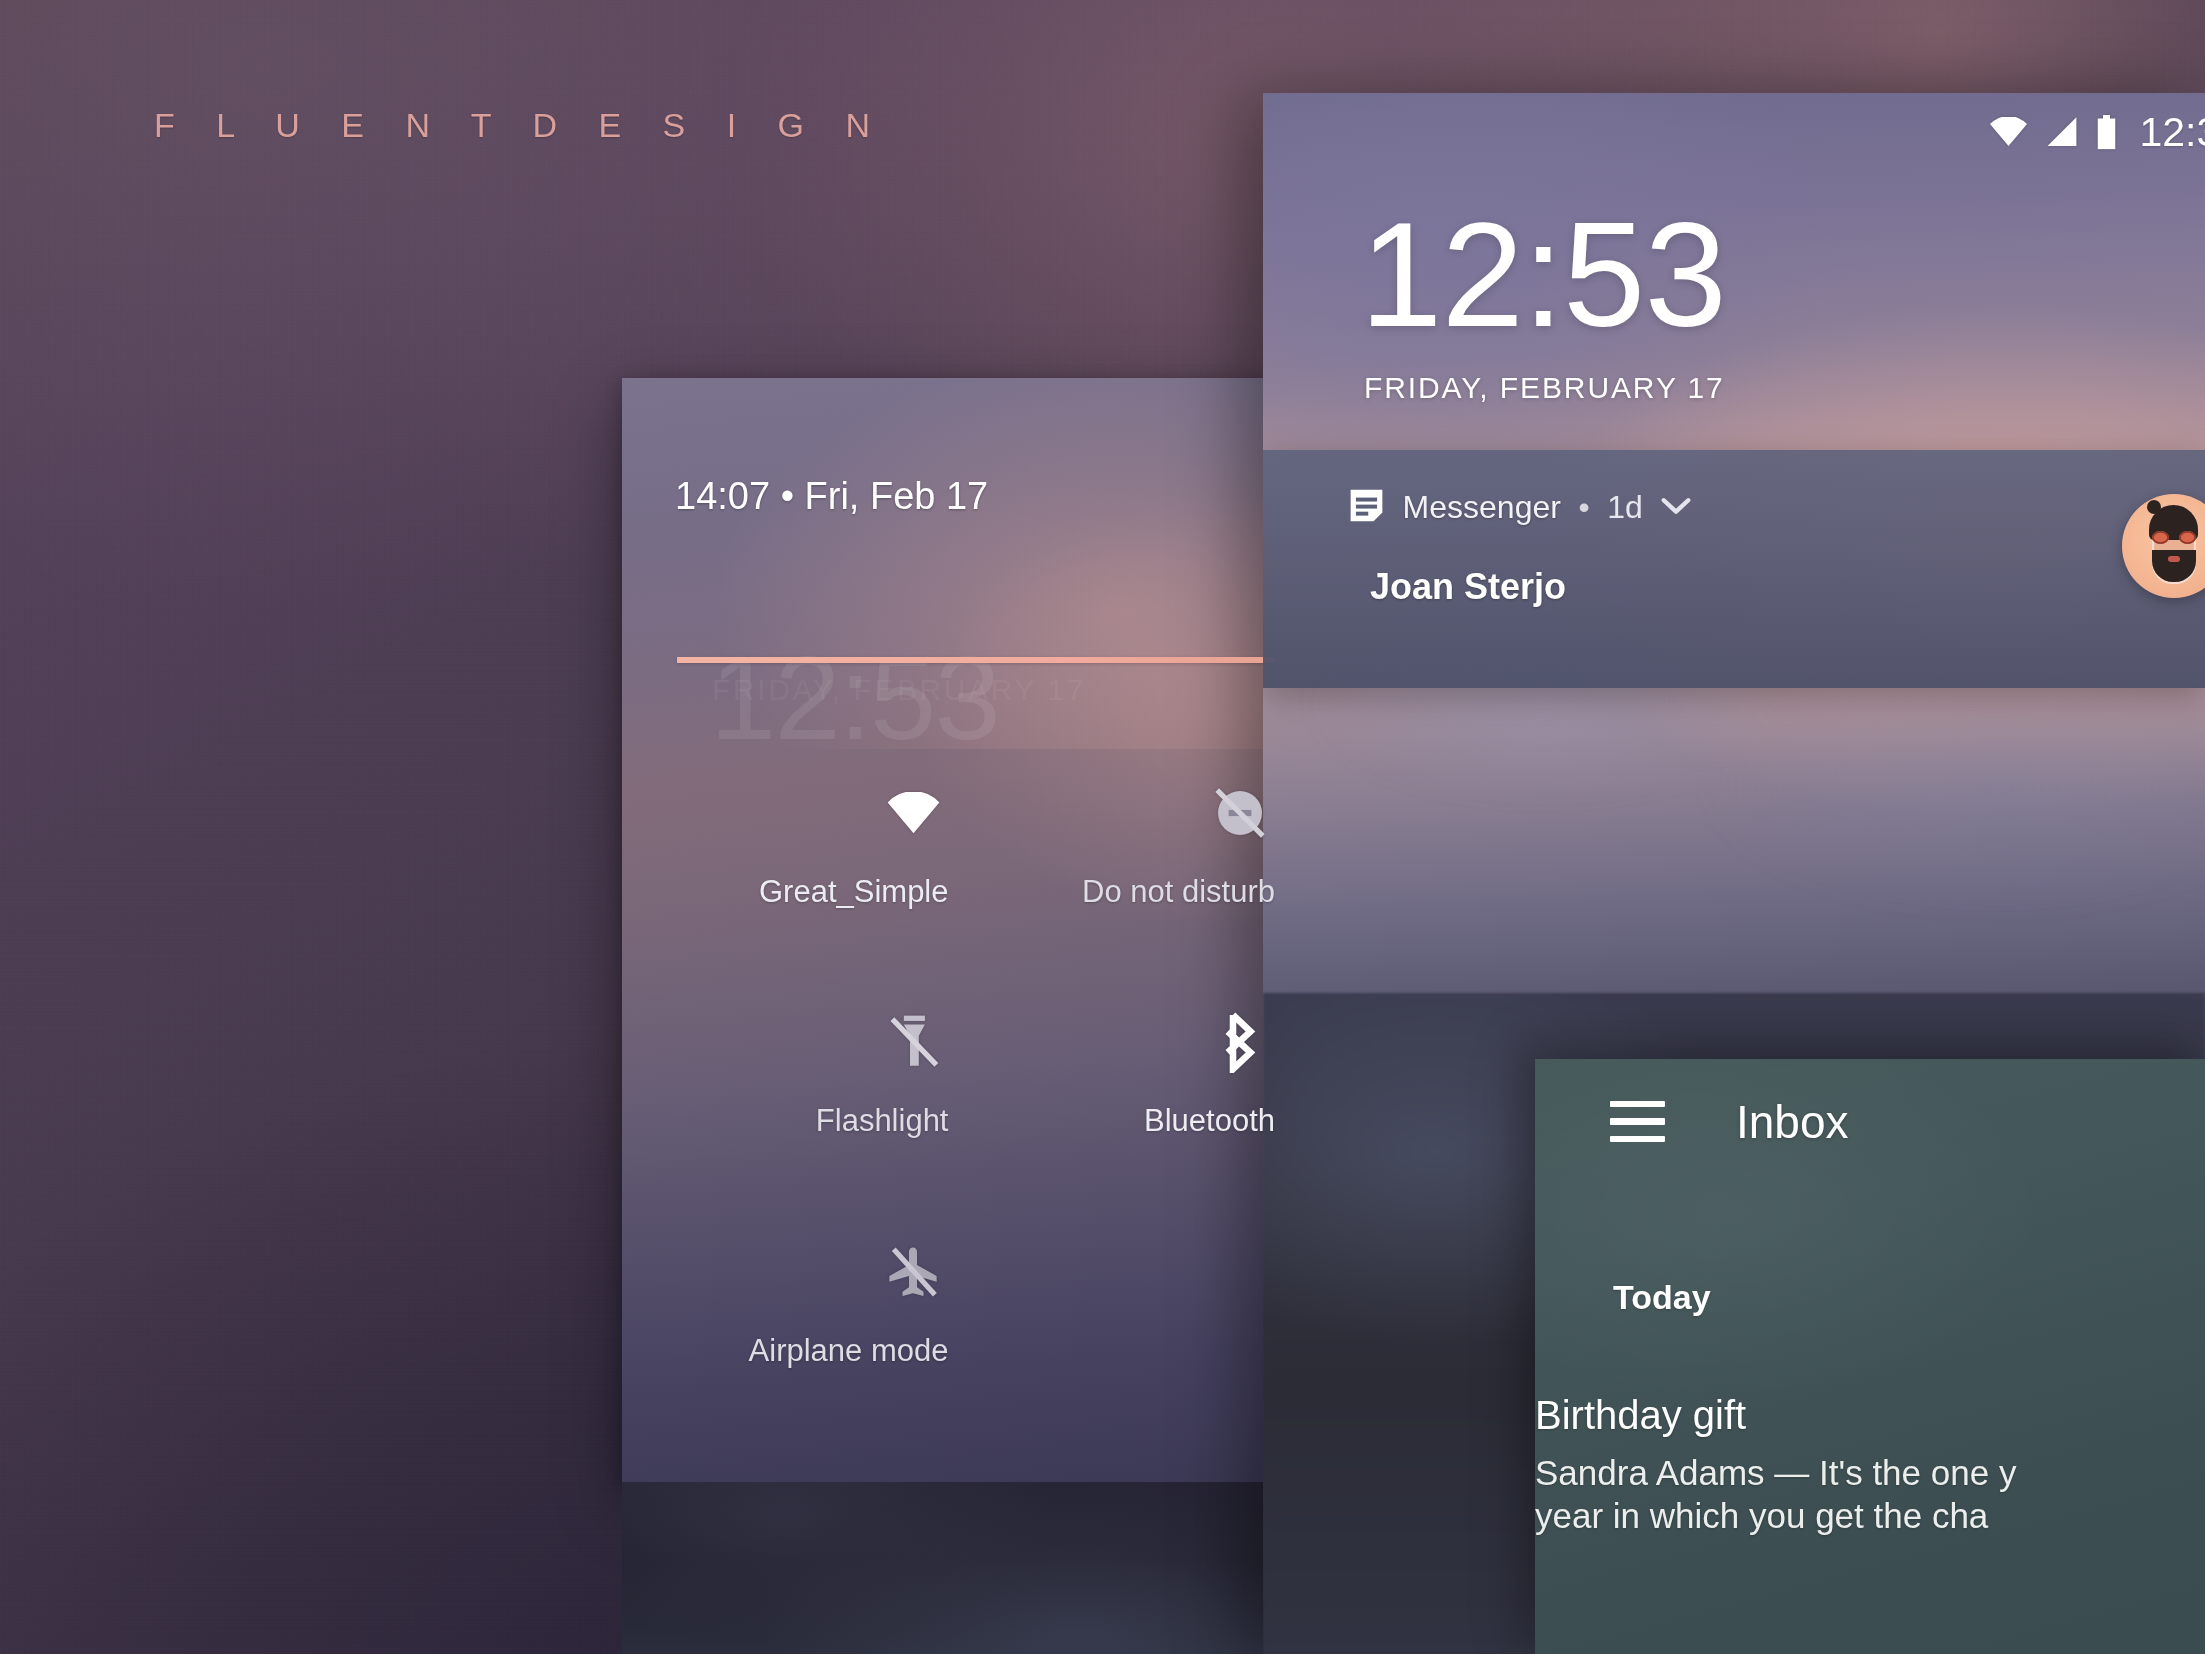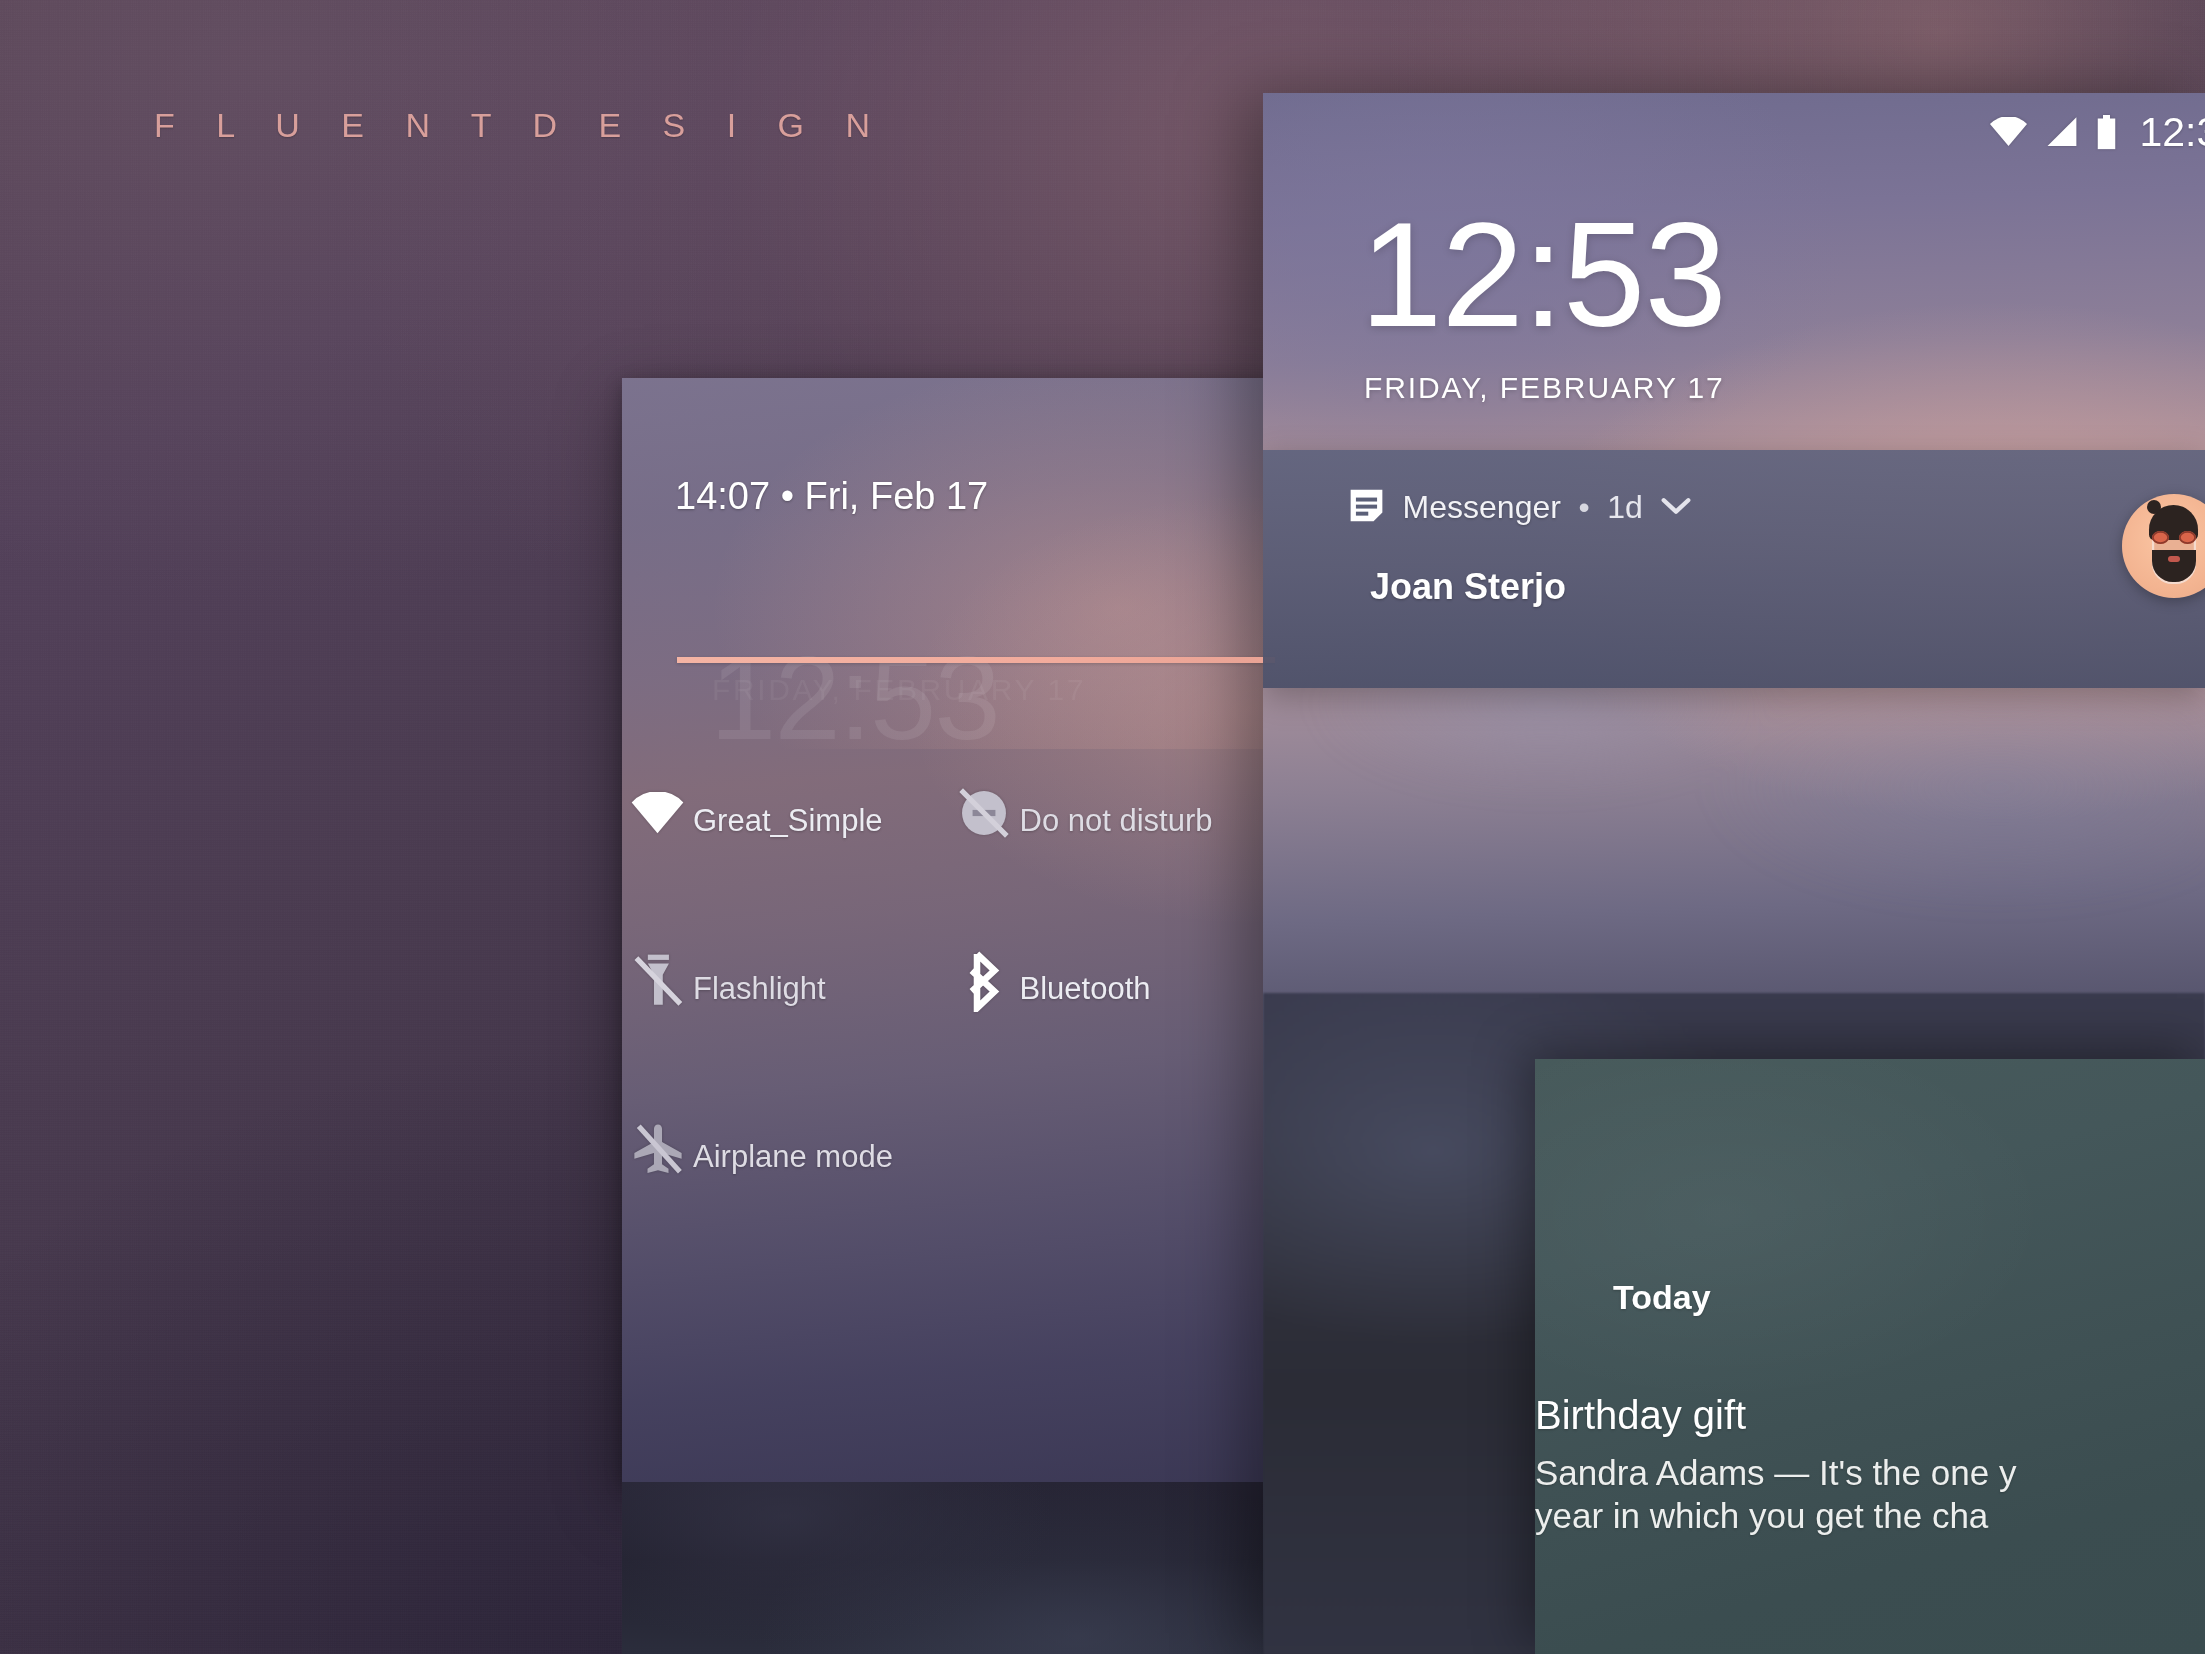--- a/index.html
+++ b/index.html
@@ -88,21 +88,21 @@
   .qs-ghost-date{
     position:absolute; left:90px; top:295px;
     font-size:30px; letter-spacing:2.6px; font-weight:400;
     color:rgba(255,255,255,.055); white-space:nowrap;
   }
 
   .qs-grid{
     position:absolute; left:0; top:399px; width:653px;
     display:grid; grid-template-columns:1fr 1fr; row-gap:97px;
   }
-  .qs-tile{ display:flex; align-items:flex-start; }
+  .qs-tile{ display:flex; flex-direction:column; align-items:flex-end; }
   .qs-icon{
     width:71px; height:71px; display:flex; align-items:center; justify-content:center;
   }
   .qs-icon svg{ display:block; filter:drop-shadow(0 0.9px 1.8px rgba(0,0,0,.22)); }
   .qs-label{
     margin-top:25.6px; font-size:31px; color:#ececf2; font-weight:400;
     text-shadow:0 0.9px 2.6px rgba(0,0,0,.26); white-space:nowrap;
   }
   .qs-tile.off .qs-label{ color:#dedce4; }
 
@@ -436,20 +436,28 @@
         <span class="avatar-glasses">
             <i></i>
             <i></i>
           </span>
         <span class="avatar-mouth"></span>
       </div>
     </div>
   </div>
 
   <div class="inbox">
+    <div class="inbox-bar">
+      <span class="hamburger">
+        <span></span>
+          <span></span>
+          <span></span>
+      </span>
+      <span class="inbox-title">Inbox</span>
+    </div>
     <div class="inbox-today">Today</div>
 
     <div class="mail-row">
       <span class="mail-avatar">
         <span class="hood"></span>
         <span class="hair"></span>
         <span class="face"></span>
         <span class="bang"></span>
         <span class="lips"></span>
       </span>

